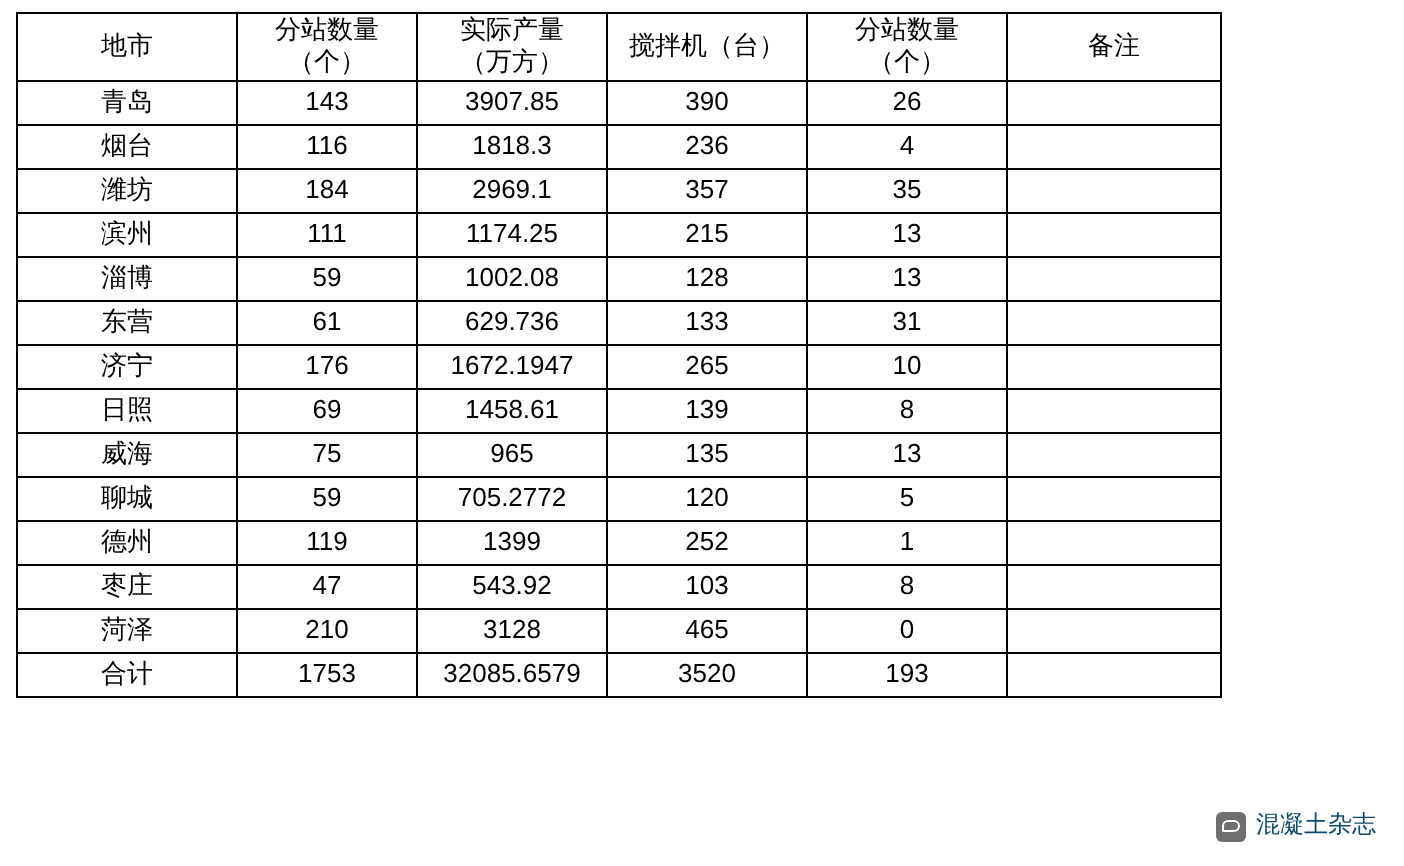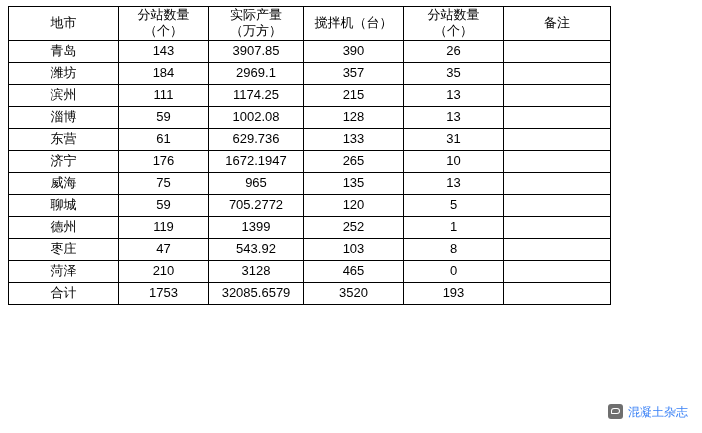--- a/index.html
+++ b/index.html
@@ -52,23 +52,23 @@
   col.c2 { width: 95px; }
   col.c3 { width: 100px; }
   col.c4 { width: 100px; }
   col.c5 { width: 107px; }
   .cell-empty { }
   #watermark {
     position: absolute;
     right: 14px;
     bottom: 12px;
     display: flex;
-    align-items: flex-start;
+    align-items: flex-end;
     gap: 5px;
-    color: #3b82f6;
+    color: #0c4a6e;
     font-size: 12px;
     white-space: nowrap;
   }
   #watermark .wm-logo {
     width: 15px;
     height: 15px;
     border-radius: 3px;
     background: #6f6f6f;
     position: relative;
     flex: 0 0 auto;
@@ -126,20 +126,28 @@
     <tbody>
       <tr>
         <td>青岛</td>
         <td>143</td>
         <td>3907.85</td>
         <td>390</td>
         <td>26</td>
         <td></td>
       </tr>
       <tr>
+        <td>烟台</td>
+        <td>116</td>
+        <td>1818.3</td>
+        <td>236</td>
+        <td>4</td>
+        <td></td>
+      </tr>
+      <tr>
         <td>潍坊</td>
         <td>184</td>
         <td>2969.1</td>
         <td>357</td>
         <td>35</td>
         <td></td>
       </tr>
       <tr>
         <td>滨州</td>
         <td>111</td>
@@ -163,20 +171,28 @@
         <td>133</td>
         <td>31</td>
         <td></td>
       </tr>
       <tr>
         <td>济宁</td>
         <td>176</td>
         <td>1672.1947</td>
         <td>265</td>
         <td>10</td>
+        <td></td>
+      </tr>
+      <tr>
+        <td>日照</td>
+        <td>69</td>
+        <td>1458.61</td>
+        <td>139</td>
+        <td>8</td>
         <td></td>
       </tr>
       <tr>
         <td>威海</td>
         <td>75</td>
         <td>965</td>
         <td>135</td>
         <td>13</td>
         <td></td>
       </tr>

